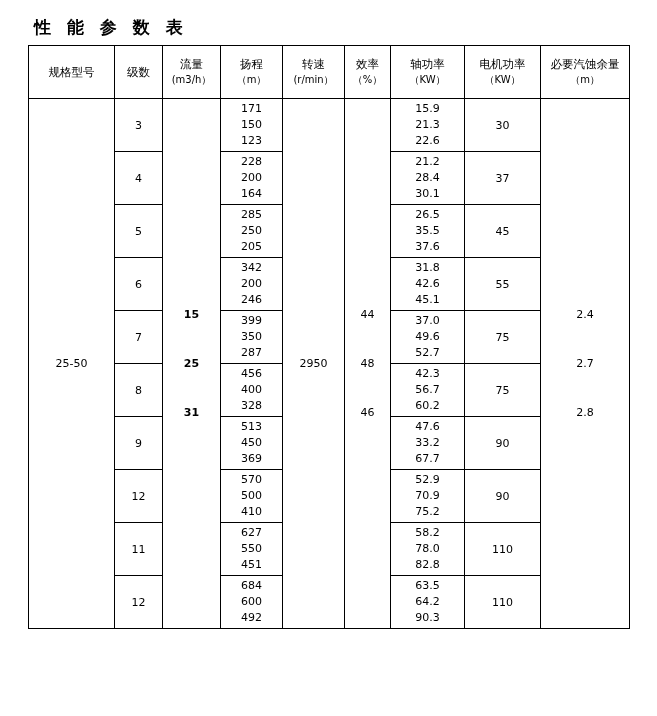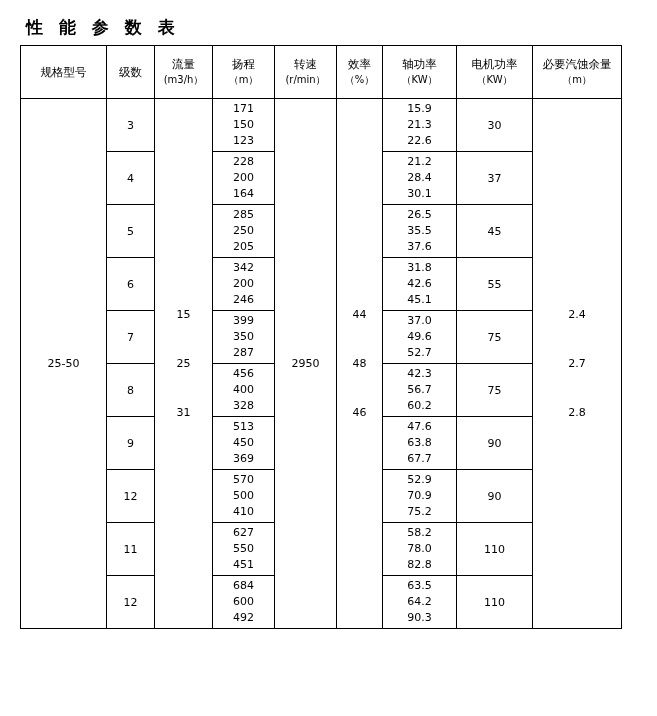--- a/index.html
+++ b/index.html
@@ -13,21 +13,21 @@
     font-family: "Liberation Sans", sans-serif;
     color: #000000;
     position: relative;
     overflow: hidden;
   }
   .page {
     position: relative;
     width: 657px;
     height: 636px;
     box-sizing: border-box;
-    padding: 14px 28px 0 20px;
+    padding: 14px 28px 0 28px;
   }
   .doc-title {
     font-size: 17px;
     letter-spacing: 5px;
     font-weight: 600;
     margin: 2px 0 6px 6px;
     font-family: "DejaVu Sans", sans-serif;
   }
   .doc-subtitle {
     font-size: 14px;
@@ -74,21 +74,21 @@
   td.flow-cell, td.speed-cell, td.eff-cell, td.npsh-cell {
     font-size: 11px;
   }
   .stack3 {
     display: block;
     line-height: 16px;
   }
   .flow-stack span, .eff-stack span, .npsh-stack span {
     display: block;
   }
-  .flow-stack span { margin: 36px 0; }
+  .flow-stack span { margin: 36px 0; font-weight: bold; }
   .eff-stack span { margin: 36px 0; }
   .npsh-stack span { margin: 36px 0; }
 </style>
 </head>
 <body>
 
 <div class="page">
 
   <div class="doc-title">性 能 参 数 表</div>
 
@@ -259,21 +259,21 @@
 
       <tr>
         <td class="stage-cell">9</td>
         <td class="triple">
           <span class="stack3">513</span>
           <span class="stack3">450</span>
           <span class="stack3">369</span>
         </td>
         <td class="triple">
           <span class="stack3">47.6</span>
-          <span class="stack3">63.8</span>
+          <span class="stack3">33.2</span>
           <span class="stack3">67.7</span>
         </td>
         <td>90</td>
       </tr>
 
       <tr>
         <td class="stage-cell">12</td>
         <td class="triple">
           <span class="stack3">570</span>
           <span class="stack3">500</span>

